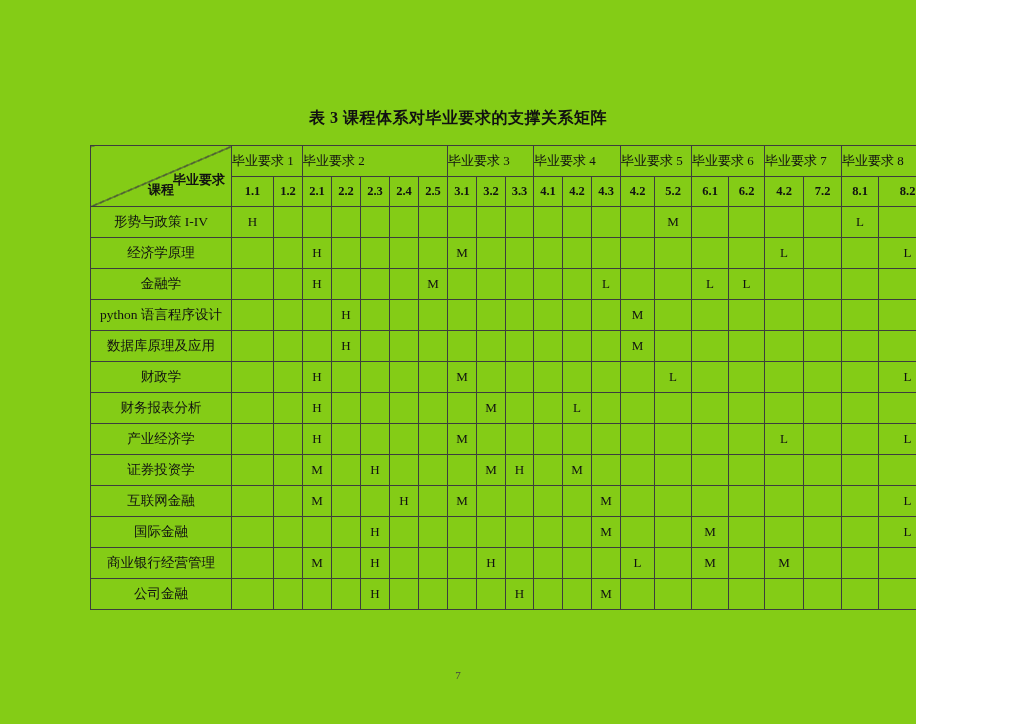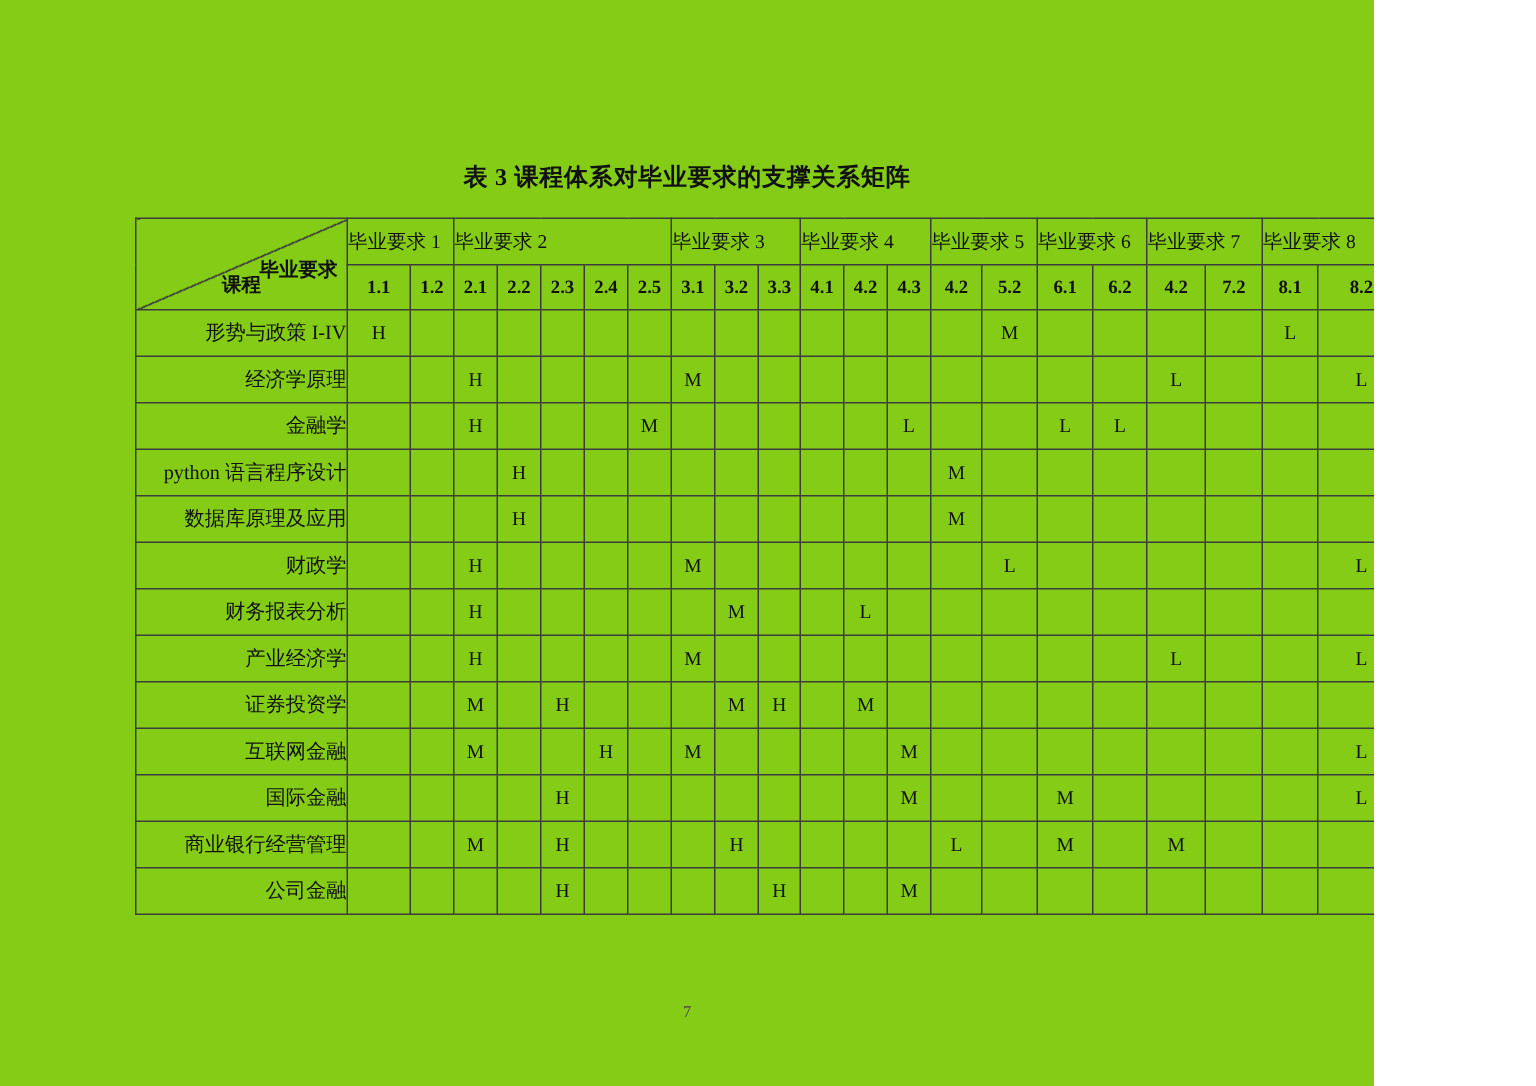--- a/index.html
+++ b/index.html
@@ -54,21 +54,21 @@
       #3d3d3d calc(50% - 0.6px),
       #3d3d3d calc(50% + 0.6px),
       transparent calc(50% + 0.6px));
     font-weight:bold;
     font-size:13px;
   }
   .corner-tr { position:absolute; top:5px; right:6px;margin-top:20px; }
   .corner-bl { position:absolute; bottom:7px; left:26px;margin-left:31px; }
   td.course {
     font-size:13.5px;
-    text-align:right;
+    text-align:center;
     padding-left:3px;
     vertical-align:middle;
   }
   td.mark {
     font-size:13px;
     text-align:center;
     vertical-align:middle;
   }
   .page-number {
     position:absolute;

